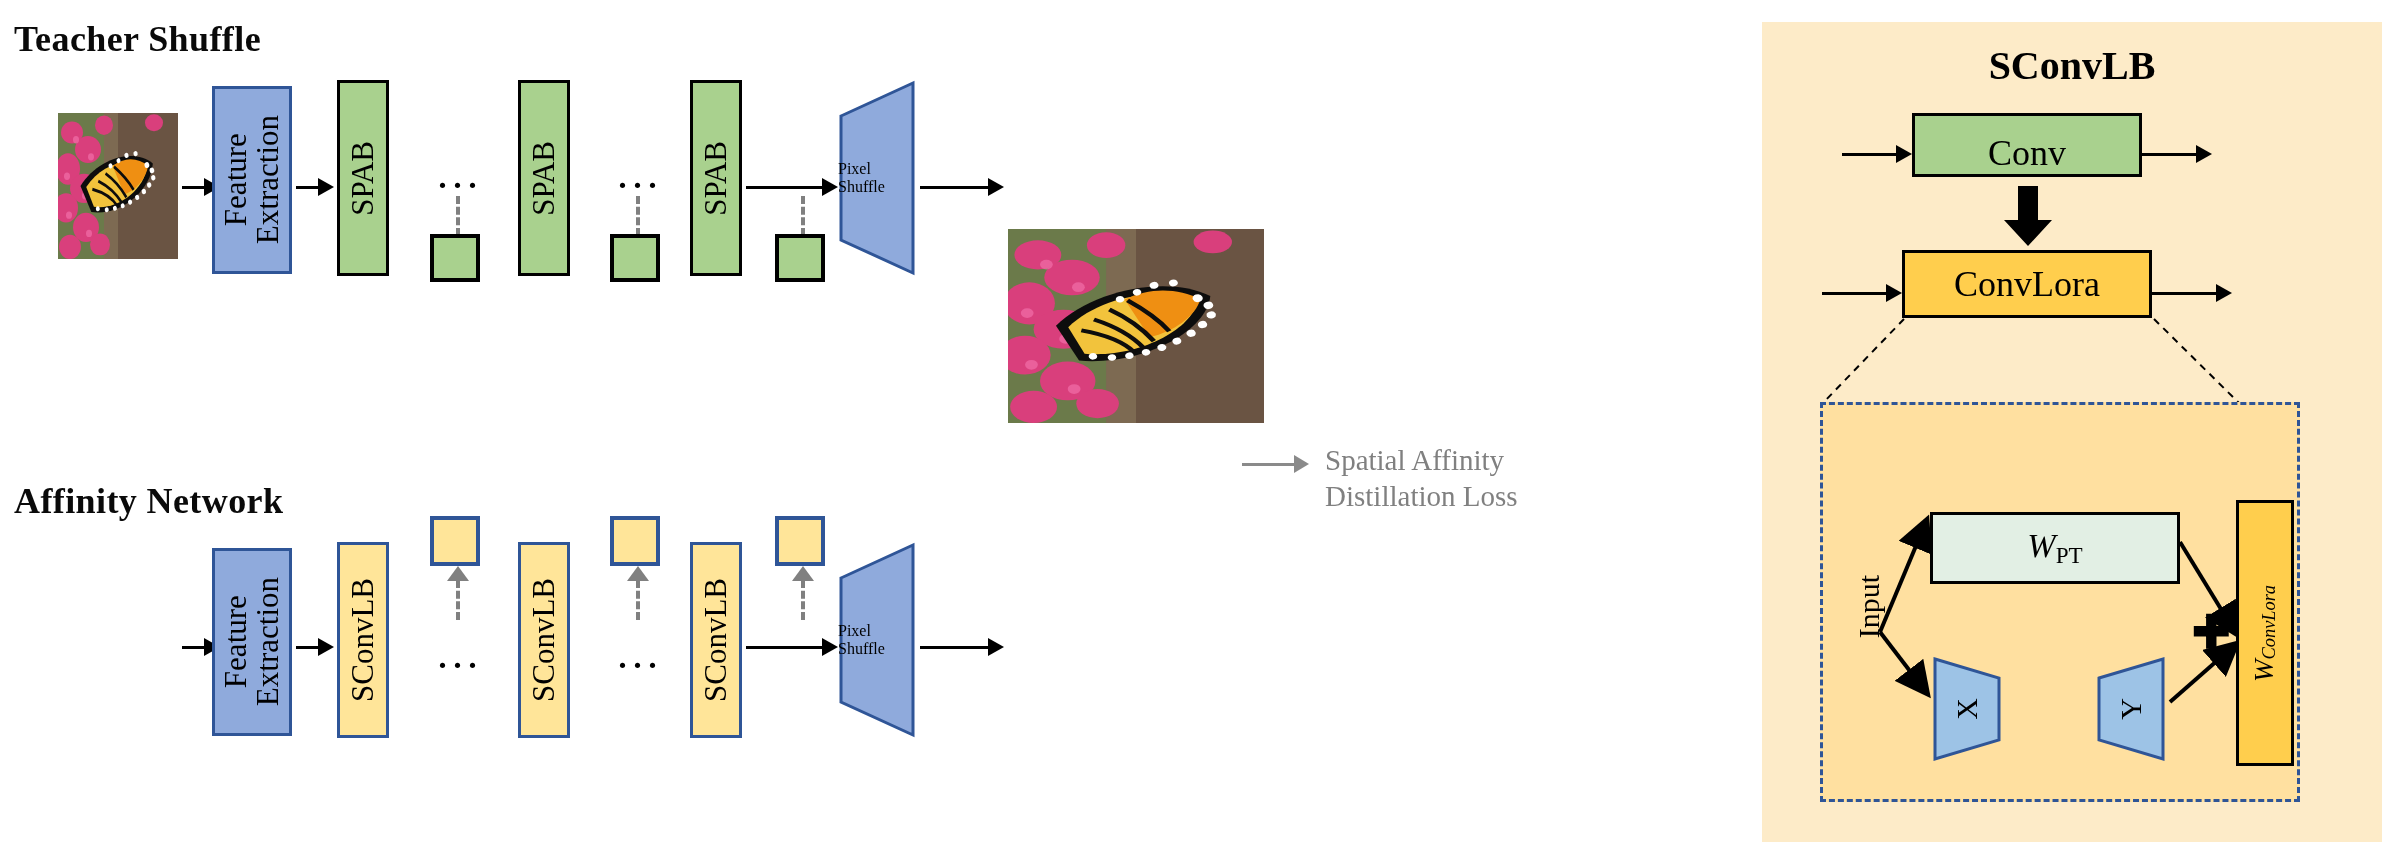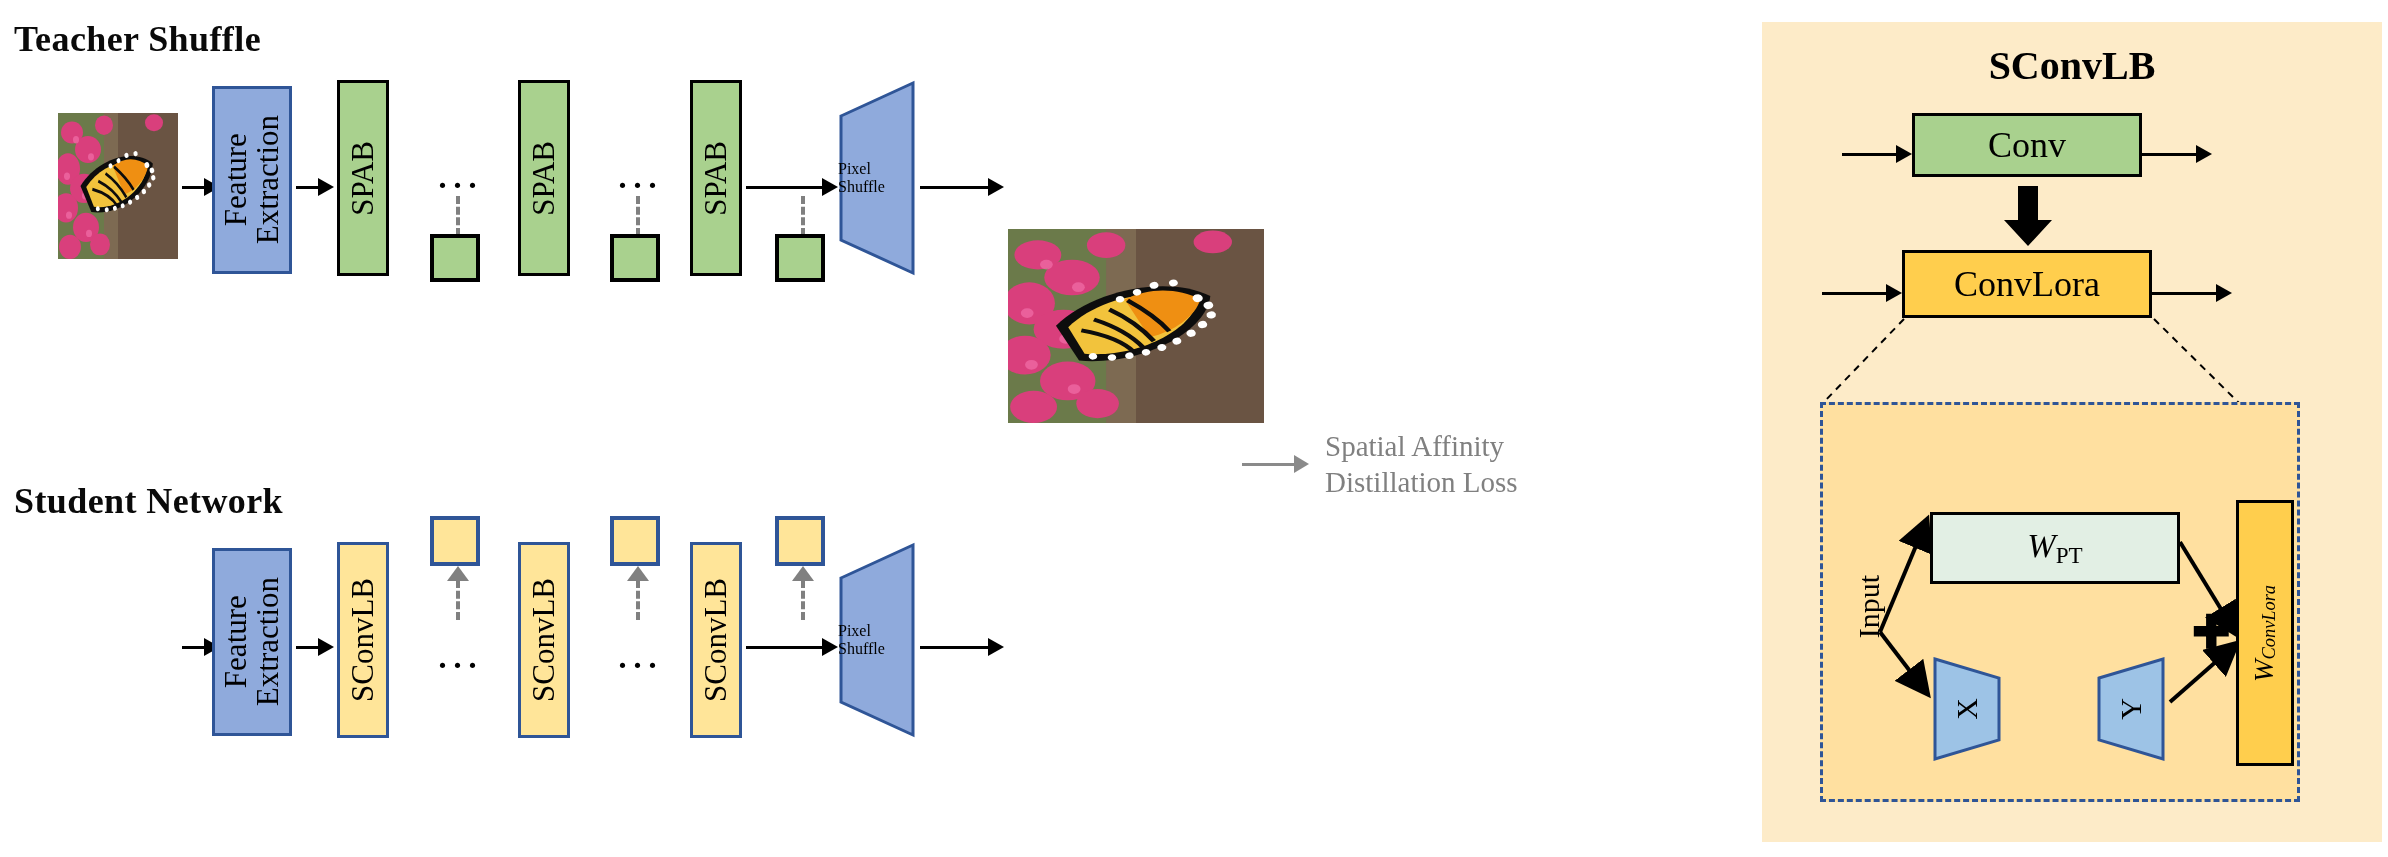--- a/index.html
+++ b/index.html
@@ -67,21 +67,21 @@
 
   
   .ell{
     font-size:44px;color:#000;letter-spacing:4px;
     font-family:"Liberation Serif", serif;line-height:1;
   }
 
   
   .loss-txt{
     color:#808080;font-size:29px;line-height:1.25;
-    font-family:"Liberation Serif", serif;white-space:pre-line;
+    font-family:"Liberation Serif", serif;white-space:pre-line;margin-top:14px;
   }
   .gray-line{background:#8a8a8a;height:3px;}
   .gray-head{
     width:0;height:0;
     border-top:9px solid transparent;
     border-bottom:9px solid transparent;
     border-left:15px solid #8a8a8a;
   }
 
   
@@ -94,21 +94,21 @@
   }
   .panel-title{
     font-weight:bold;font-size:40px;color:#000;
     font-family:"Liberation Serif", serif;text-align:center;
   }
   .pbox{
     box-sizing:border-box;
     display:flex;align-items:center;justify-content:center;
     font-size:36px;font-family:"Liberation Serif", serif;color:#000;
   }
-  .pbox-green{background:#A9D18E;border:3px solid #000;}
+  .pbox-green{background:#A9D18E;border:3px solid #000;align-items:flex-end;}
   .pbox-yellow{background:#FFCE4D;border:3px solid #000;}
 
   .inner-dash{
     box-sizing:border-box;
     border:3px dashed #2F5597;
     background:#FFE0A0;
   }
   .wpt{
     box-sizing:border-box;
     background:#E2EFE4;border:3px solid #000;
@@ -269,21 +269,21 @@
     </svg>
 </div>
 
 <div class="abs arrow-row" style="left:1242px;top:455px;width:68px;">
   <div class="gray-line" style="width:52px;"></div>
     <div class="gray-head"></div>
 </div>
 <div class="abs loss-txt" style="left:1325px;top:428px;">Spatial Affinity
 Distillation Loss</div>
 
-<div class="abs net-title" style="left:14px;top:480px;">Student Network</div>
+<div class="abs net-title" style="left:14px;top:480px;">Affinity Network</div>
 
 <div class="abs arrow-row" style="left:182px;top:638px;width:38px;">
   <div class="arrow-line" style="width:22px;"></div>
     <div class="arrow-head"></div>
 </div>
 
 <div class="abs blk blue" style="left:212px;top:548px;width:80px;height:188px;">
   <span class="vtxt">Feature
 Extraction</span>
 </div>

